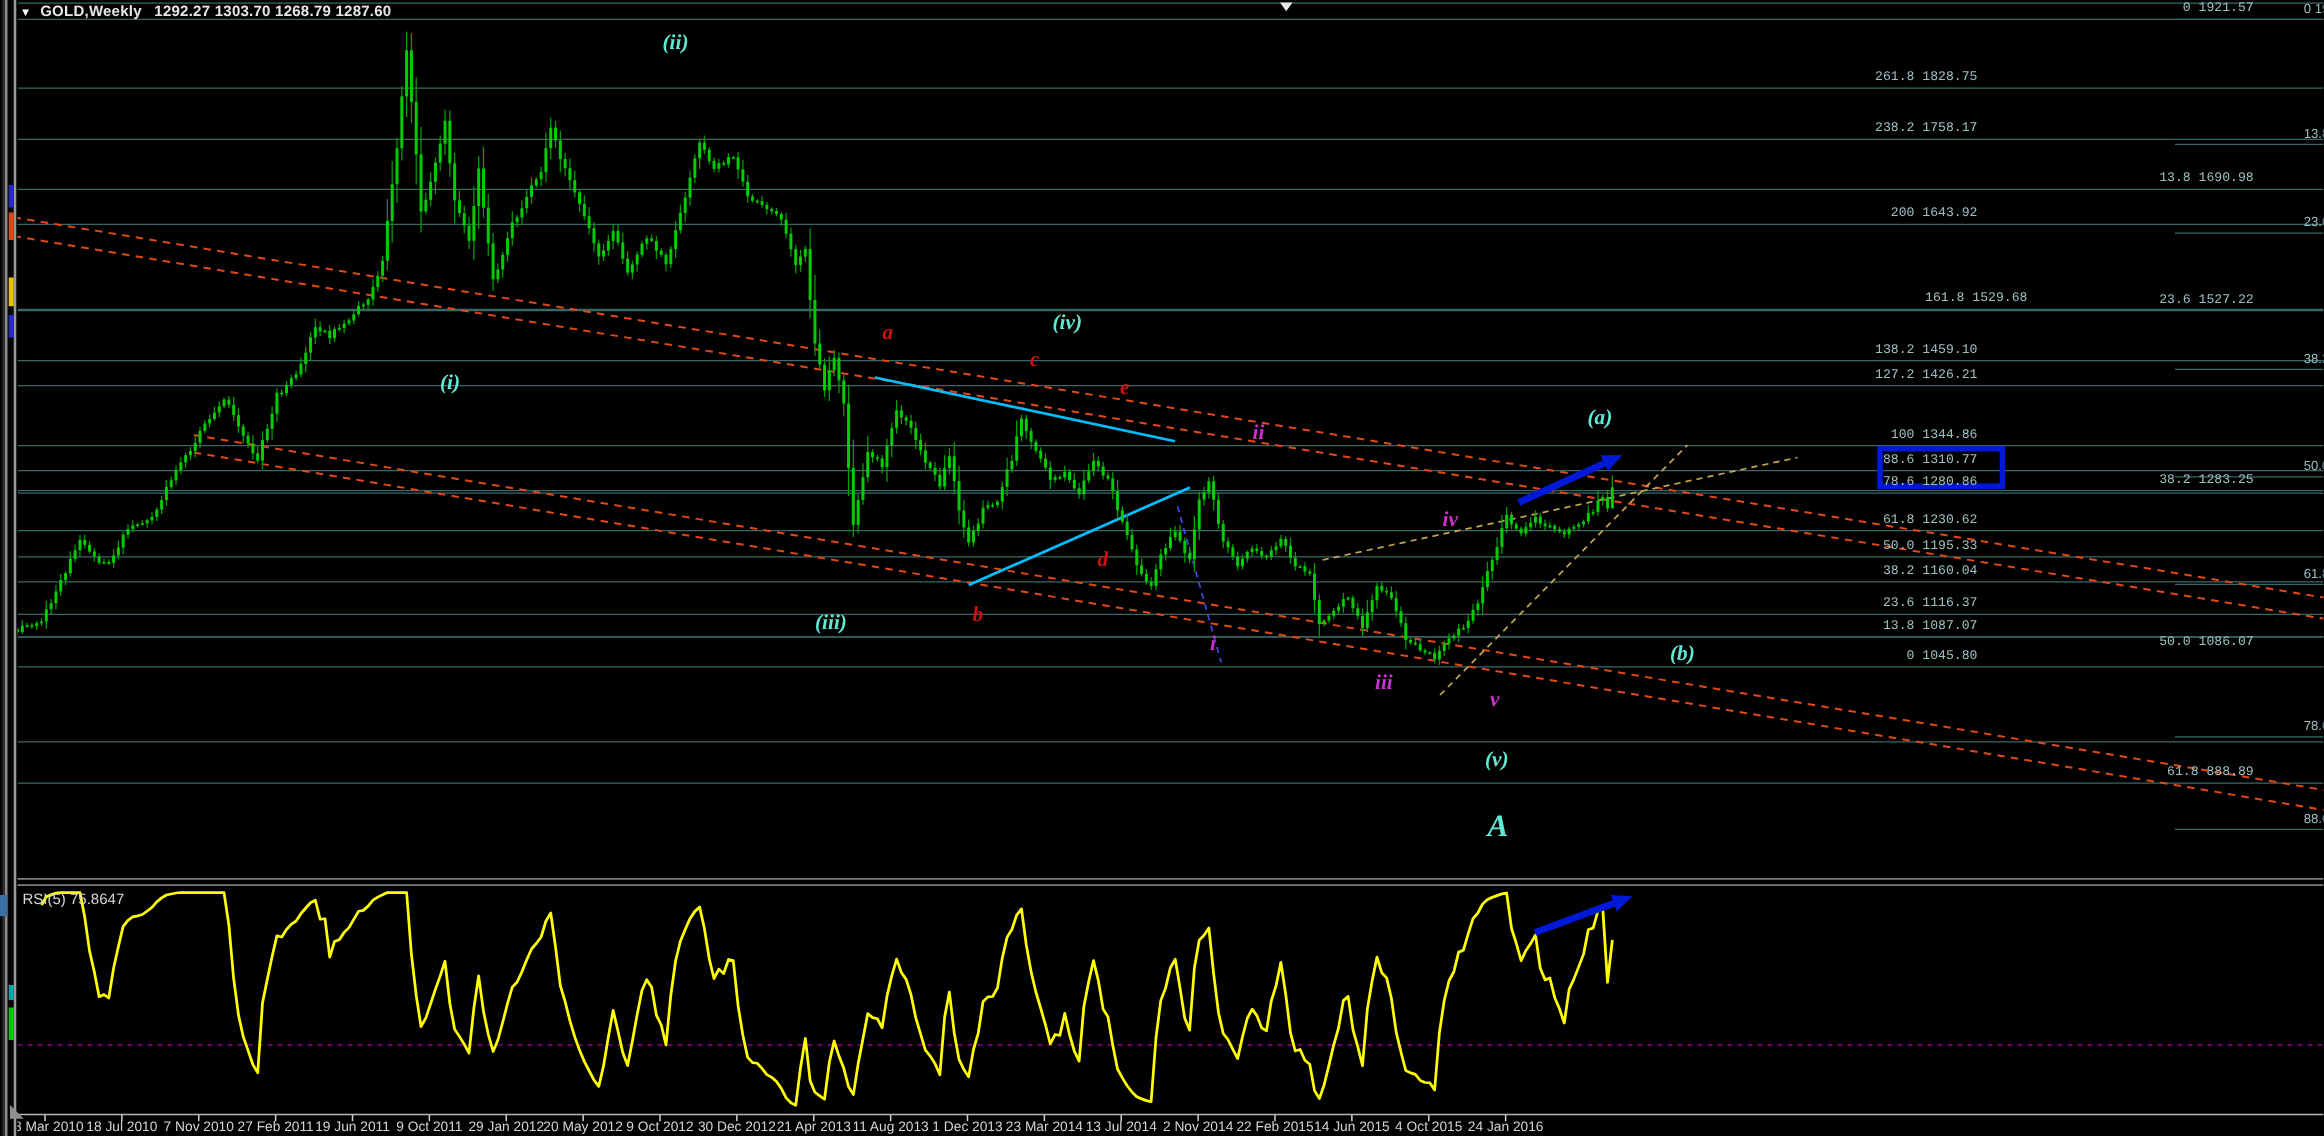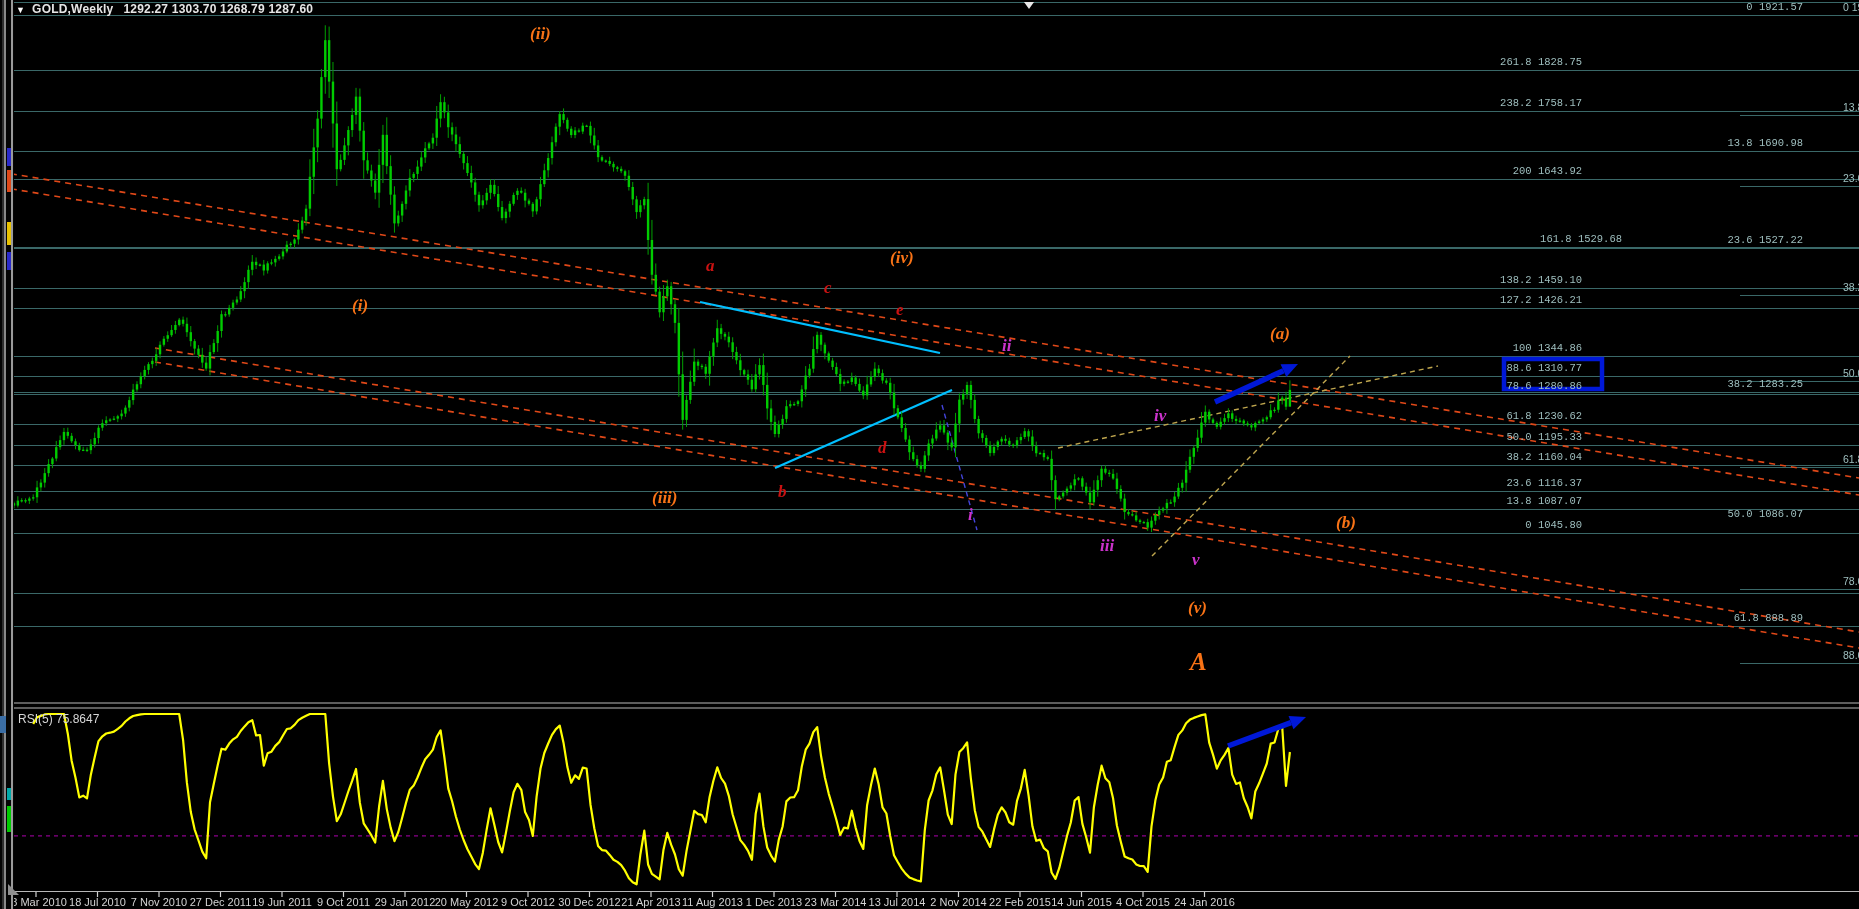--- a/index.html
+++ b/index.html
@@ -10,21 +10,21 @@
             letter-spacing:.2px;white-space:nowrap;z-index:30;}
   .titlebar .tri{display:inline-block;color:#ffffff;font-size:9px;margin-right:7px;cursor:pointer;}
   .titlebar .ohlc{margin-left:10px;font-weight:bold;}
   .rsi-label{position:absolute;left:18px;top:712px;color:#d6d6d6;font-size:12px;z-index:30;white-space:nowrap;}
   .fib-label{position:absolute;color:#9fbfbf;font-size:10.5px;white-space:nowrap;z-index:20;}
   .fib-label.r{transform:translateX(-100%);font-family:Liberation Mono, monospace;}
   .date-label{position:absolute;top:896px;transform:translateX(-50%);color:#d4d4d4;font-size:11px;
               white-space:nowrap;z-index:20;}
   .wave{position:absolute;font-family:"Liberation Serif",serif;font-style:italic;font-weight:bold;
         font-size:17px;z-index:25;white-space:nowrap;}
-  .wave.olive{color:#f97316;}
+  .wave.olive{color:#5eead4;}
   .wave.red{color:#cc1212;}
   .wave.magenta{color:#cc33cc;}
   .wave.big{font-size:25px;}
   .left-strip{position:absolute;left:0;top:0;width:14px;height:909px;background:#050505;z-index:28;}
   .ls-line{position:absolute;top:0;height:909px;background:#7d7d7d;}
   .ls-tick{position:absolute;left:7px;width:4px;}
   .top-marker{position:absolute;width:0;height:0;border-left:5px solid transparent;
               border-right:5px solid transparent;border-top:7px solid #e8e8e8;z-index:26;}
   .resize-handle{position:absolute;left:8px;top:884px;width:0;height:0;z-index:29;
               border-bottom:11px solid #8f8f8f;border-right:11px solid transparent;}
@@ -828,41 +828,41 @@
       <div class="fib-label" style="top: 281px; left: 1843px;">38.2 14</div>
       <div class="fib-label" style="top: 367px; left: 1843px;">50.0 13</div>
       <div class="fib-label" style="top: 453px; left: 1843px;">61.8 11</div>
       <div class="fib-label" style="top: 575px; left: 1843px;">78.6 9</div>
       <div class="fib-label" style="top: 649px; left: 1843px;">88.6 8</div>
     </div>
   <div id="wave-labels">
       <div class="wave olive" style="left: 352px; top: 296px;">(i)</div>
       <div class="wave olive" style="left: 530px; top: 24px;">(ii)</div>
       <div class="wave olive" style="left: 652px; top: 488px;">(iii)</div>
-      <div class="wave olive" style="left: 890px; top: 248px;">(iv)</div>
+      <div class="wave olive" style="left: 842px; top: 248px;">(iv)</div>
       <div class="wave olive" style="left: 1188px; top: 598px;">(v)</div>
       <div class="wave olive big" style="left: 1190px; top: 648px;">A</div>
       <div class="wave olive" style="left: 1270px; top: 324px;">(a)</div>
       <div class="wave olive" style="left: 1336px; top: 513px;">(b)</div>
       <div class="wave red" style="left: 706px; top: 256px;">a</div>
       <div class="wave red" style="left: 824px; top: 278px;">c</div>
       <div class="wave red" style="left: 896px; top: 300px;">e</div>
       <div class="wave red" style="left: 778px; top: 482px;">b</div>
       <div class="wave red" style="left: 878px; top: 438px;">d</div>
       <div class="wave magenta" style="left: 968px; top: 505px;">i</div>
       <div class="wave magenta" style="left: 1002px; top: 336px;">ii</div>
       <div class="wave magenta" style="left: 1100px; top: 536px;">iii</div>
       <div class="wave magenta" style="left: 1154px; top: 406px;">iv</div>
       <div class="wave magenta" style="left: 1192px; top: 550px;">v</div>
     </div>
   <div id="date-labels">
       <div class="date-label" style="left: 36px;">28 Mar 2010</div>
       <div class="date-label" style="left: 97.5px;">18 Jul 2010</div>
       <div class="date-label" style="left: 159px;">7 Nov 2010</div>
-      <div class="date-label" style="left: 220.5px;">27 Dec 2011</div>
+      <div class="date-label" style="left: 220.5px;">27 Feb 2011</div>
       <div class="date-label" style="left: 282px;">19 Jun 2011</div>
       <div class="date-label" style="left: 343.5px;">9 Oct 2011</div>
       <div class="date-label" style="left: 405px;">29 Jan 2012</div>
       <div class="date-label" style="left: 466.5px;">20 May 2012</div>
       <div class="date-label" style="left: 528px;">9 Oct 2012</div>
       <div class="date-label" style="left: 589.5px;">30 Dec 2012</div>
       <div class="date-label" style="left: 651px;">21 Apr 2013</div>
       <div class="date-label" style="left: 712.5px;">11 Aug 2013</div>
       <div class="date-label" style="left: 774px;">1 Dec 2013</div>
       <div class="date-label" style="left: 835.5px;">23 Mar 2014</div>

